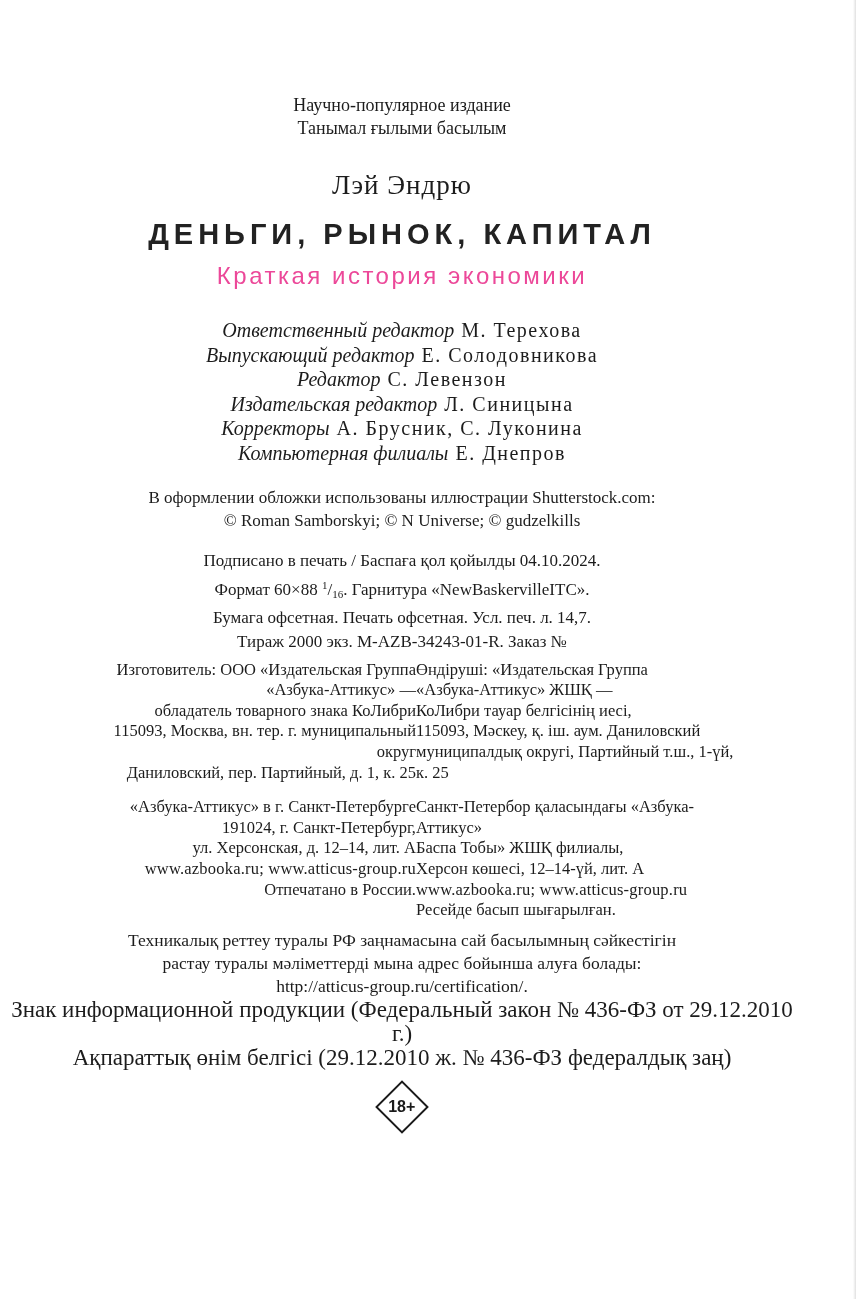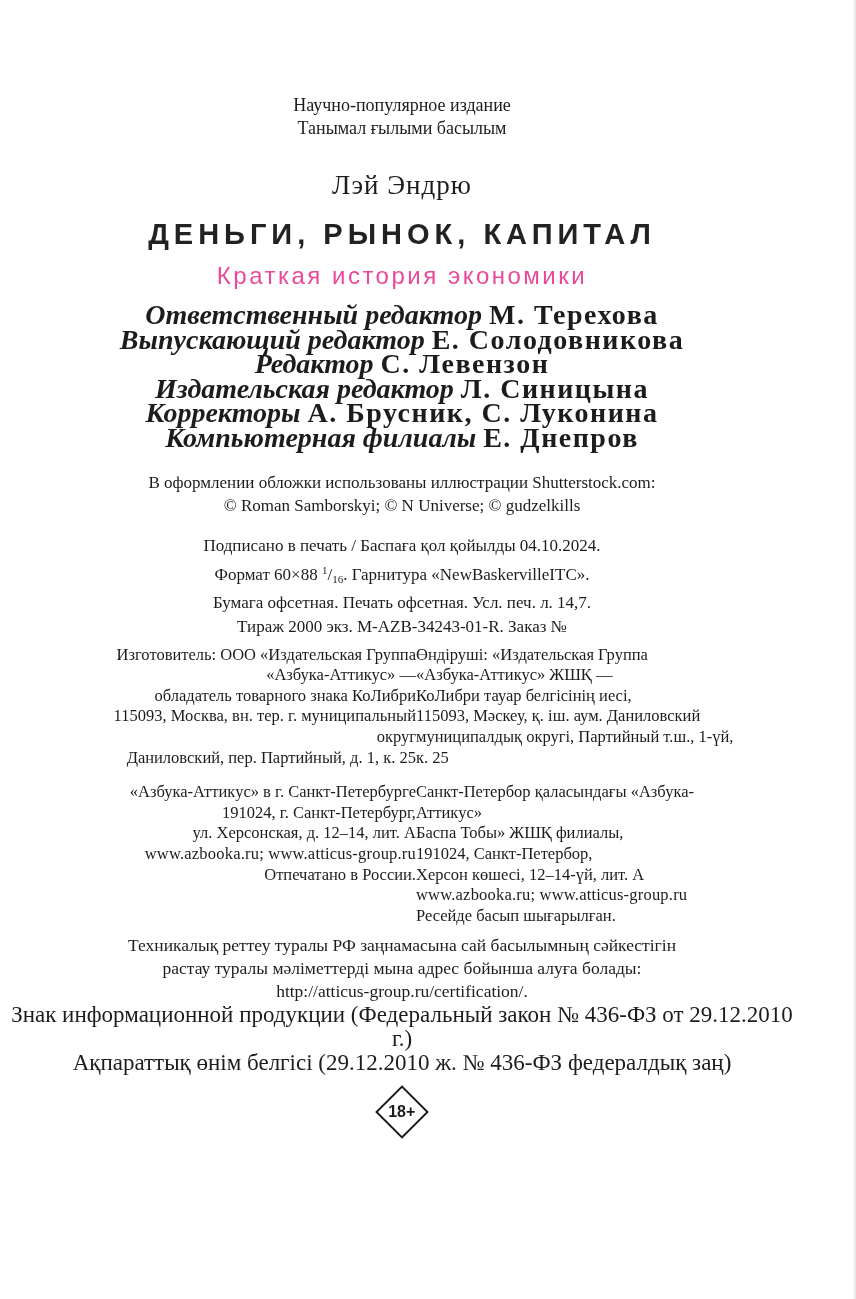--- a/index.html
+++ b/index.html
@@ -37,21 +37,21 @@
   .subtitle {
     margin-top: 11px;
     font-family: "Liberation Sans", sans-serif;
     font-weight: 400;
     font-size: 24px;
     line-height: 27px;
     letter-spacing: 2.5px;
     color: #ec4899;
   }
 
-  .staff { margin-top: 14px; font-size: 28px; line-height: 24.6px; font-weight: bold; }
+  .staff { margin-top: 29px; font-size: 20px; line-height: 24.6px; }
   .staff .role { font-style: italic; margin-right: 7px; }
   .staff .name { letter-spacing: 1.5px; }
 
   .credits { margin-top: 20px; font-size: 17px; line-height: 23px; }
   .printinfo { margin-top: 17px; font-size: 17px; line-height: 24px; }
   .printinfo sup { font-size: 11px; vertical-align: 6px; }
   .printinfo sub { font-size: 11px; vertical-align: -3px; }
 
   .columns {
     position: relative;
@@ -157,21 +157,20 @@
       <div class="block1">
         <div>Өндіруші: «Издательская Группа</div>
         <div>«Азбука-Аттикус» ЖШҚ —</div>
         <div>КоЛибри тауар белгісінің иесі,</div>
         <div>115093, Мәскеу, қ. іш. аум. Даниловский</div>
         <div>муниципалдық округі, Партийный т.ш., 1-үй, к. 25</div>
       </div>
       <div class="block2">
         <div>Санкт-Петербор қаласындағы «Азбука-Аттикус»</div>
         <div>Баспа Тобы» ЖШҚ  филиалы,</div>
-        <div>191024, Санкт-Петербор,</div>
         <div>Херсон көшесі, 12–14-үй, лит. А</div>
         <div class="web-line">www.azbooka.ru;  www.atticus-group.ru</div>
         <div>Ресейде басып шығарылған.</div>
       </div>
     </div>
   </div>
 
   <div class="cert center">
     <div>Техникалық реттеу туралы РФ заңнамасына сай басылымның сәйкестігін</div>
     <div>растау туралы мәліметтерді мына адрес бойынша алуға болады:</div>

